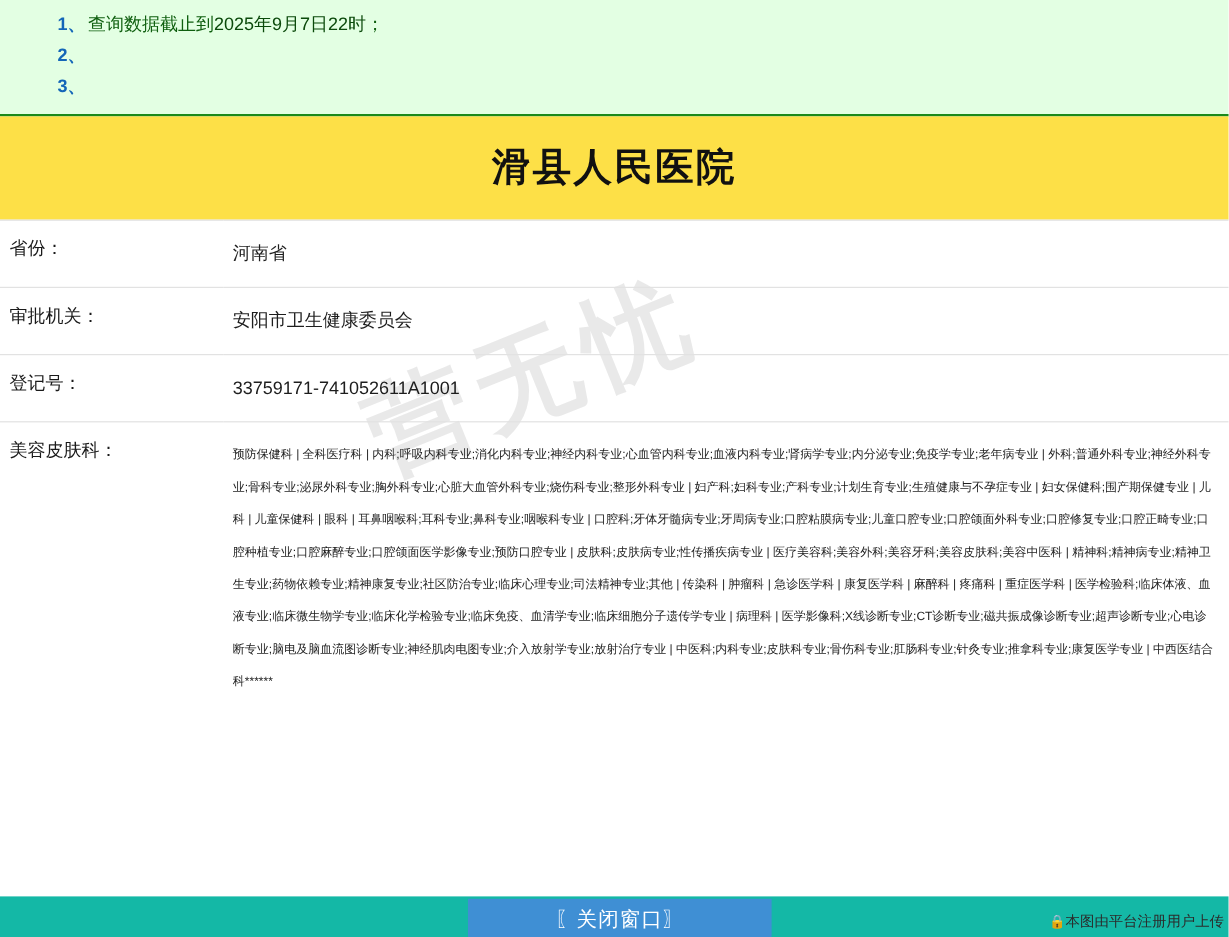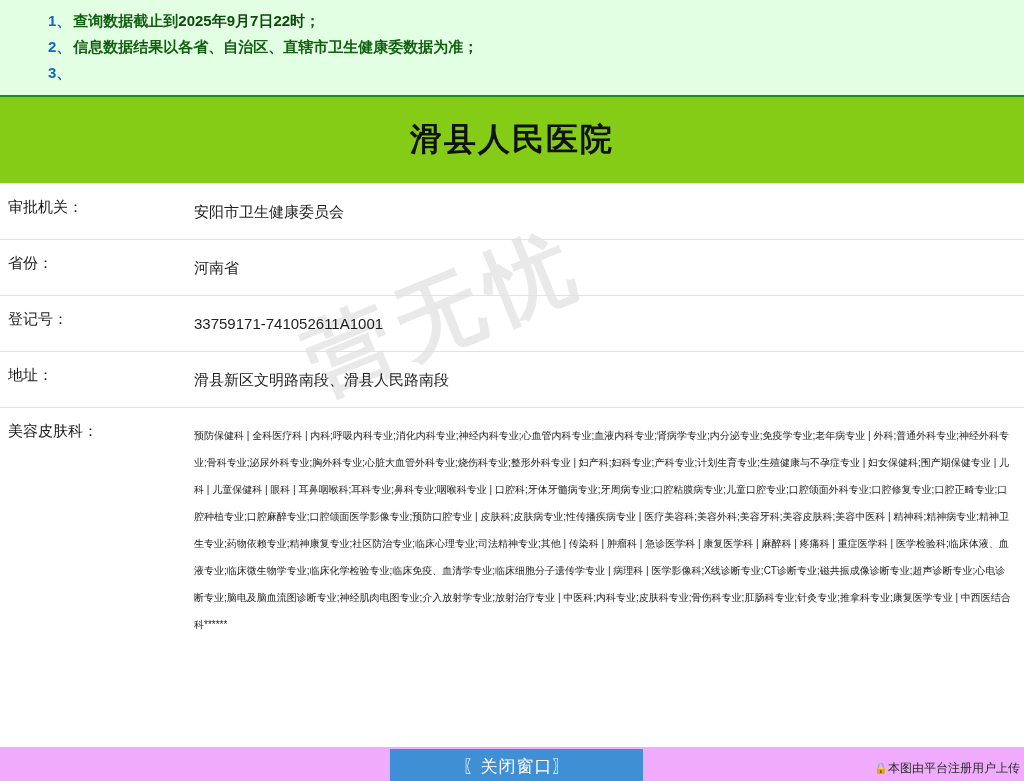--- a/index.html
+++ b/index.html
@@ -33,31 +33,31 @@
     padding-left: 48px;
   }
   .notice-num {
     color: #1466b8;
     font-weight: bold;
     white-space: nowrap;
     margin-right: 2px;
   }
   .notice-text {
     color: #0f5f0f;
-    font-weight: bold;
+    font-weight: normal;
   }
   .notice-text .em { color: #0b4a0b; }
 
   
   .title-wrap {
     height: 86px;
     display: flex;
     align-items: center;
     justify-content: center;
-    background: #84cc16;
+    background: #fde047;
   }
   .hospital-title {
     font-size: 32px;
     font-weight: bold;
     color: #111111;
     letter-spacing: 2px;
   }
 
   
   .info-table {
@@ -107,21 +107,21 @@
     z-index: 1;
     white-space: nowrap;
   }
 
   
   .footer {
     position: absolute;
     left: 0; bottom: 0;
     width: 1024px;
     height: 34px;
-    background: #f0abfc;
+    background: #14b8a6;
     z-index: 5;
   }
   .close-btn {
     position: absolute;
     left: 390px;
     top: 2px;
     width: 253px;
     height: 34px;
     background: #3f8fd4;
     border: none;
@@ -147,50 +147,45 @@
 
 <div class="page">
 
   <div class="notice">
     <div class="notice-row">
       <span class="notice-num">1、</span>
       <span class="notice-text"><span>查询数据截止到</span><span class="em">2025年9月7日22时</span><span>；</span></span>
     </div>
     <div class="notice-row">
       <span class="notice-num">2、</span>
-      <span class="notice-text"><span>信息数据结果以各省、自治区、直辖市卫生健康委数据为准；</span><span class="em"></span><span></span></span>
     </div>
     <div class="notice-row">
       <span class="notice-num">3、</span>
     </div>
   </div>
 
   <div class="title-wrap">
     <div class="hospital-title">滑县人民医院</div>
   </div>
 
   <div class="watermark">营无忧</div>
 
   <table class="info-table">
     <tbody>
         <tr>
+      <td class="label">省份：</td>
+      <td class="value">河南省</td>
+    </tr>
+    <tr>
       <td class="label">审批机关：</td>
       <td class="value">安阳市卫生健康委员会</td>
-    </tr>
-    <tr>
-      <td class="label">省份：</td>
-      <td class="value">河南省</td>
     </tr>
     <tr>
       <td class="label">登记号：</td>
       <td class="value">33759171-741052611A1001</td>
-    </tr>
-    <tr>
-      <td class="label">地址：</td>
-      <td class="value">滑县新区文明路南段、滑县人民路南段</td>
     </tr>
     <tr>
       <td class="label">美容皮肤科：</td>
       <td class="value">
         <div class="depts">预防保健科 | 全科医疗科 | 内科;呼吸内科专业;消化内科专业;神经内科专业;心血管内科专业;血液内科专业;肾病学专业;内分泌专业;免疫学专业;老年病专业 | 外科;普通外科专业;神经外科专业;骨科专业;泌尿外科专业;胸外科专业;心脏大血管外科专业;烧伤科专业;整形外科专业 | 妇产科;妇科专业;产科专业;计划生育专业;生殖健康与不孕症专业 | 妇女保健科;围产期保健专业 | 儿科 | 儿童保健科 | 眼科 | 耳鼻咽喉科;耳科专业;鼻科专业;咽喉科专业 | 口腔科;牙体牙髓病专业;牙周病专业;口腔粘膜病专业;儿童口腔专业;口腔颌面外科专业;口腔修复专业;口腔正畸专业;口腔种植专业;口腔麻醉专业;口腔颌面医学影像专业;预防口腔专业 | 皮肤科;皮肤病专业;性传播疾病专业 | 医疗美容科;美容外科;美容牙科;美容皮肤科;美容中医科 | 精神科;精神病专业;精神卫生专业;药物依赖专业;精神康复专业;社区防治专业;临床心理专业;司法精神专业;其他 | 传染科 | 肿瘤科 | 急诊医学科 | 康复医学科 | 麻醉科 | 疼痛科 | 重症医学科 | 医学检验科;临床体液、血液专业;临床微生物学专业;临床化学检验专业;临床免疫、血清学专业;临床细胞分子遗传学专业 | 病理科 | 医学影像科;X线诊断专业;CT诊断专业;磁共振成像诊断专业;超声诊断专业;心电诊断专业;脑电及脑血流图诊断专业;神经肌肉电图专业;介入放射学专业;放射治疗专业 | 中医科;内科专业;皮肤科专业;骨伤科专业;肛肠科专业;针灸专业;推拿科专业;康复医学专业 | 中西医结合科******</div>
       </td>
     </tr>
   </tbody>
     </table>
 

